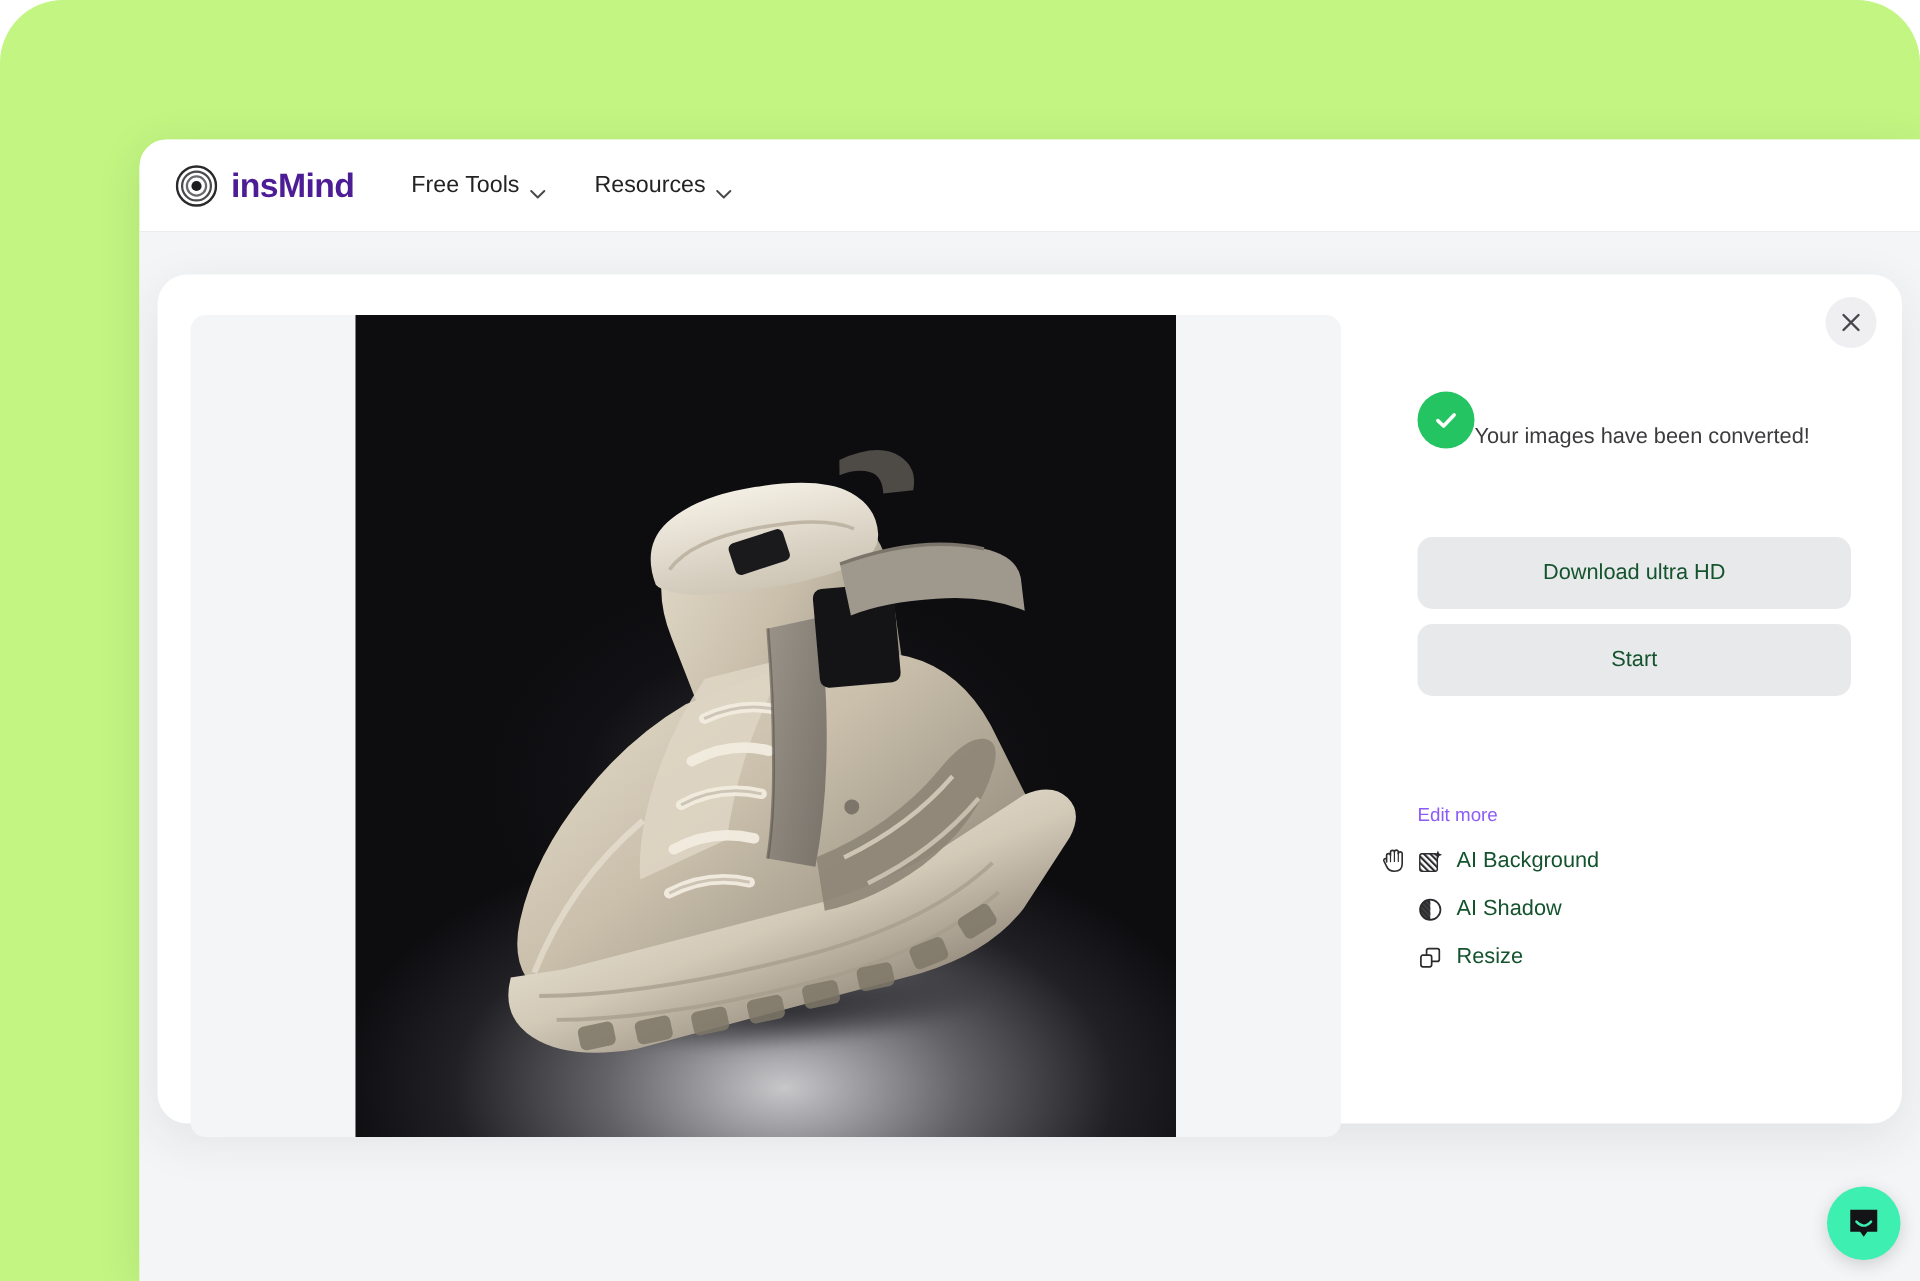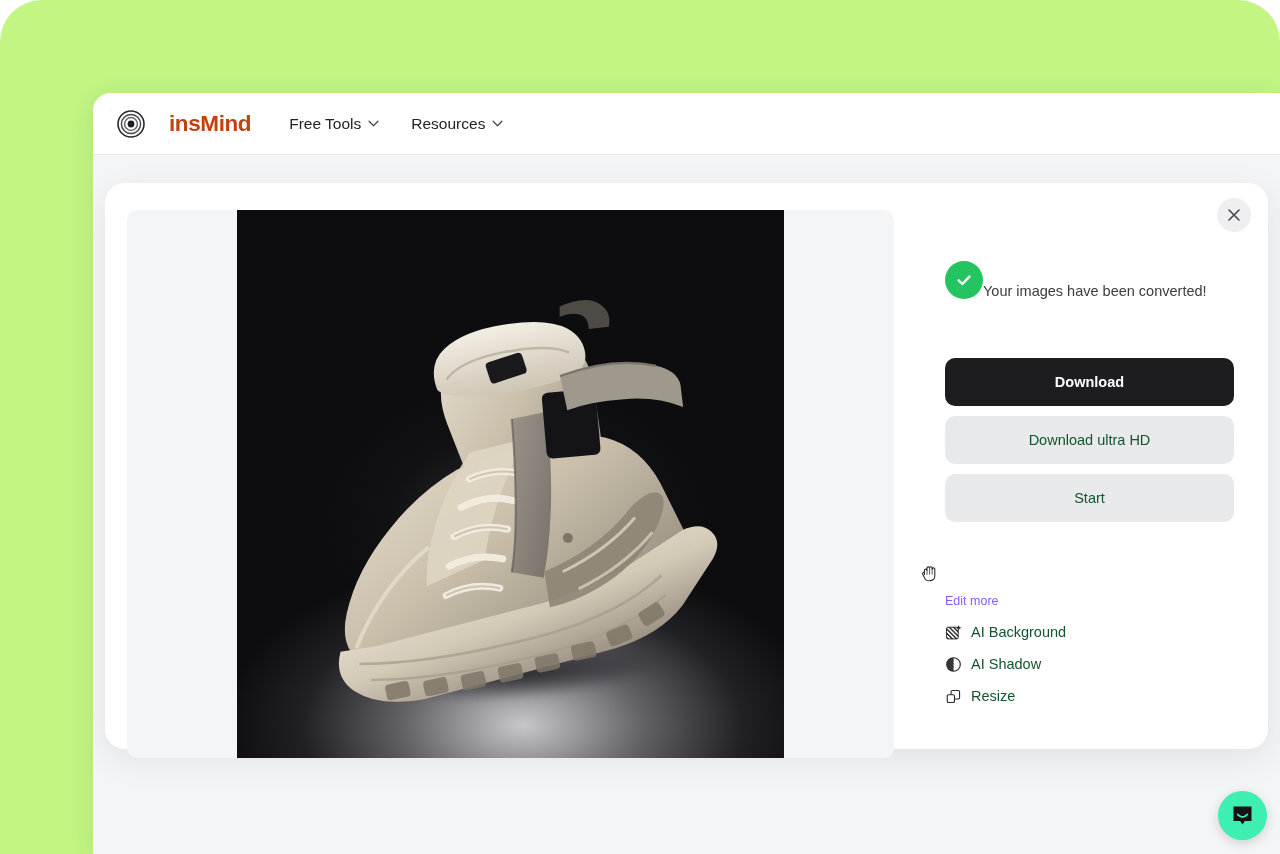--- a/index.html
+++ b/index.html
@@ -54,33 +54,32 @@
     cursor: pointer;
   }
   .brand-mark {
     width: 28px; height: 28px;
     display: block;
   }
   .brand-name {
     font-size: 22.5px;
     font-weight: 600;
     letter-spacing: -0.4px;
-    color: #c2410c;
-    margin-left: 15px;
+    color: #4c1d95;
   }
 
   .nav-links {
     display: flex;
     align-items: center;
     gap: 32px;
     margin-left: 38px;
   }
   .nav-link {
     display: flex;
-    align-items: center;
+    align-items: flex-end;
     gap: 7px;
     font-size: 15.5px;
     font-weight: 500;
     color: #232323;
     cursor: pointer;
     white-space: nowrap;
   }
   .chev {
     width: 11px; height: 7px;
     display: block;
@@ -443,21 +442,20 @@
           <div id="status-block">
             <div id="success-icon">
               <svg width="20" height="20" viewBox="0 0 20 20">
                 <path d="M4.6 10.4 L8.4 14 L15.4 6.6" fill="none" stroke="#ffffff" stroke-width="2.4" stroke-linecap="round" stroke-linejoin="round"></path>
               </svg>
             </div>
             <div id="status-text">Your images have been converted!</div>
           </div>
 
           <div id="action-buttons">
-            <button class="action-btn primary">Download</button>
             <button class="action-btn secondary">Download ultra HD</button>
             <button class="action-btn secondary">Start</button>
           </div>
 
           <svg id="grab-cursor" viewBox="0 0 22 22">
             <g fill="#ffffff" stroke="#2e2e31" stroke-width="1.1" stroke-linejoin="round">
               <path d="M5.4 11.6 V7.4 a1.3 1.3 0 0 1 2.6 0 V5.2 a1.3 1.3 0 0 1 2.6 0 V5.0 a1.3 1.3 0 0 1 2.6 0 V6.2 a1.3 1.3 0 0 1 2.6 0 v6.4 q0 5.2 -5.2 5.2 q-4 0 -5.2 -3.2 l-1.8 -3.6 a1.2 1.2 0 0 1 1.8 -1.4 Z"></path>
             </g>
             <g stroke="#2e2e31" stroke-width=".8" fill="none">
               <path d="M8 7.6 v4.2 M10.6 5.6 v6 M13.2 5.4 v6.2"></path>

